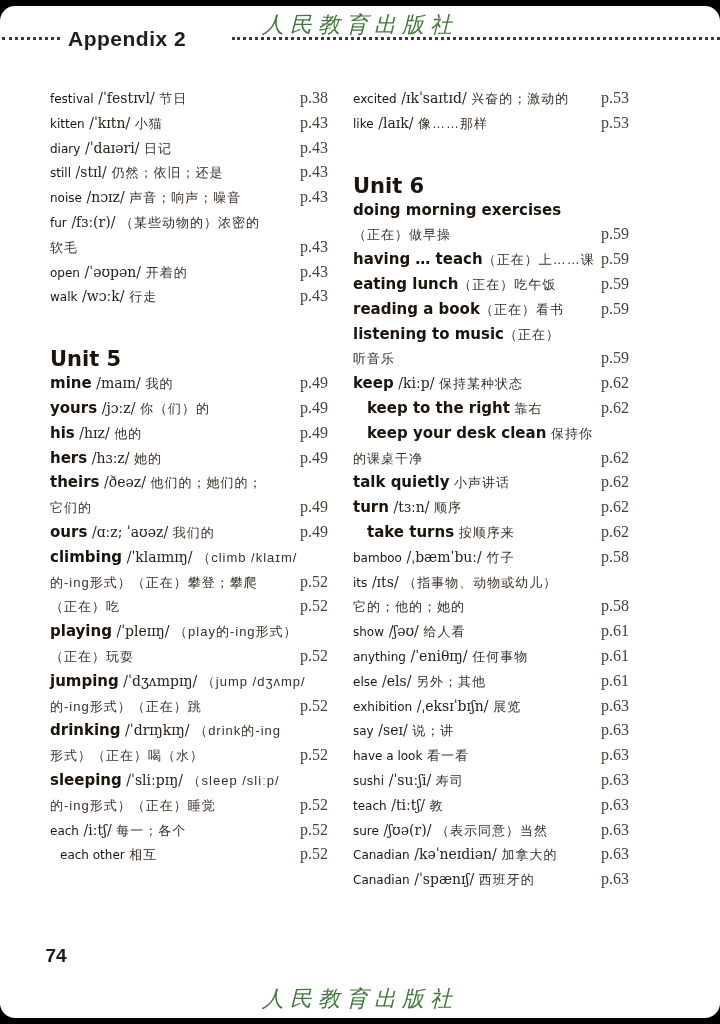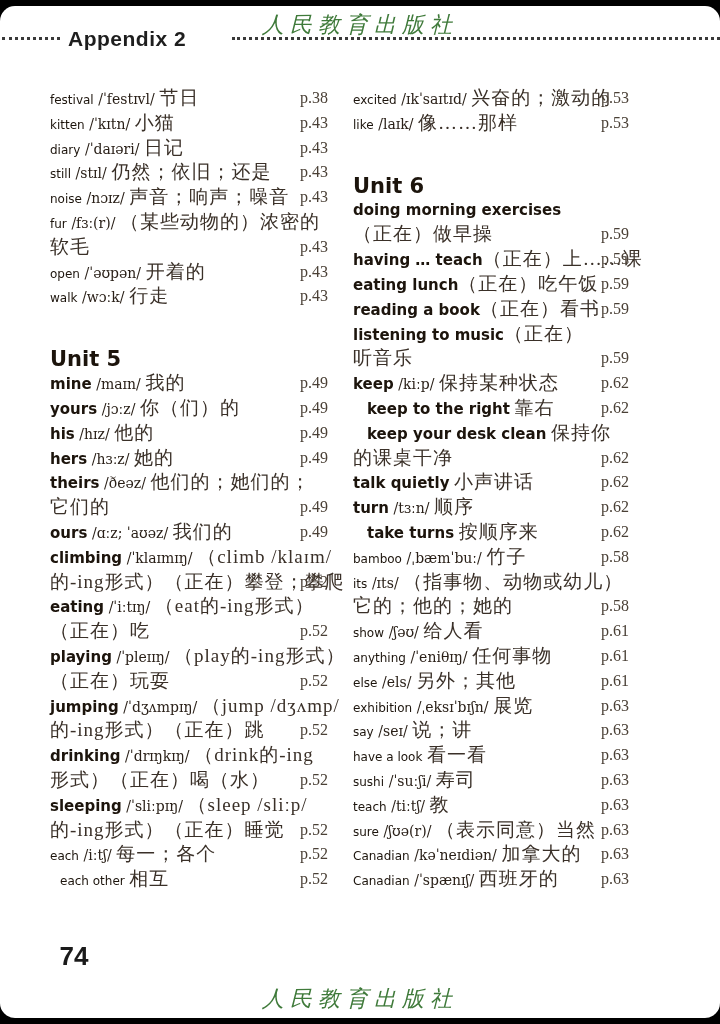--- a/index.html
+++ b/index.html
@@ -58,42 +58,42 @@
       font-size: 12px;
       color: #1c140c;
     }
     .word.bold { font-weight: bold; font-size: 15px; }
     .phon {
       font-family: "DejaVu Serif", serif;
       font-size: 14px;
       color: #2a2018;
     }
     .cn {
-      font-family: Liberation Serif, serif;
-      font-size: 19px;
+      font-family: Liberation Sans, sans-serif;
+      font-size: 13px;
       color: #3a3028;
       letter-spacing: 1px;
     }
     .page-ref {
       position: absolute; right: 4px; top: 0;
       font-family: Liberation Serif, serif;
       font-size: 16px; color: #4a4036;
     }
     .unit-title {
       height: 36px; line-height: 48px;
       font-family: "DejaVu Sans", sans-serif;
       font-weight: bold; font-size: 21px; color: #1c140c;
     }
     .gap { height: 26px; }
     .page-number {
-      position: absolute; left: 50px; top: 926px;
+      position: absolute; left: 32px; top: 926px;
       width: 48px; height: 48px; border-radius: 50%;
       background: #ffffff;
       font-family: "Liberation Sans", sans-serif;
-      font-weight: bold; font-size: 26px; color: #1a1a1a;
+      font-weight: bold; font-size: 19px; color: #1a1a1a;
       text-align: center; line-height: 48px;
     }
   </style>
 </head>
 <body>
 
 <div class="page">
 
   <div class="publisher top">人民教育出版社</div>
 
@@ -120,21 +120,20 @@
 
     <div class="row"><span class="word bold">mine</span> <span class="phon">/maɪn/</span> <span class="cn">我的</span><span class="page-ref">p.49</span></div>
     <div class="row"><span class="word bold">yours</span> <span class="phon">/jɔːz/</span> <span class="cn">你（们）的</span><span class="page-ref">p.49</span></div>
     <div class="row"><span class="word bold">his</span> <span class="phon">/hɪz/</span> <span class="cn">他的</span><span class="page-ref">p.49</span></div>
     <div class="row"><span class="word bold">hers</span> <span class="phon">/hɜːz/</span> <span class="cn">她的</span><span class="page-ref">p.49</span></div>
     <div class="row"><span class="word bold">theirs</span> <span class="phon">/ðeəz/</span> <span class="cn">他们的；她们的；</span></div>
     <div class="row"><span class="cn">它们的</span><span class="page-ref">p.49</span></div>
     <div class="row"><span class="word bold">ours</span> <span class="phon">/ɑːz; ˈaʊəz/</span> <span class="cn">我们的</span><span class="page-ref">p.49</span></div>
     <div class="row"><span class="word bold">climbing</span> <span class="phon">/ˈklaɪmɪŋ/</span> <span class="cn">（climb /klaɪm/</span></div>
     <div class="row"><span class="cn">的-ing形式）（正在）攀登；攀爬</span><span class="page-ref">p.52</span></div>
-    <div class="row"><span class="word bold">eating</span> <span class="phon">/ˈiːtɪŋ/</span> <span class="cn">（eat的-ing形式）</span></div>
     <div class="row"><span class="cn">（正在）吃</span><span class="page-ref">p.52</span></div>
     <div class="row"><span class="word bold">playing</span> <span class="phon">/ˈpleɪɪŋ/</span> <span class="cn">（play的-ing形式）</span></div>
     <div class="row"><span class="cn">（正在）玩耍</span><span class="page-ref">p.52</span></div>
     <div class="row"><span class="word bold">jumping</span> <span class="phon">/ˈdʒʌmpɪŋ/</span> <span class="cn">（jump /dʒʌmp/</span></div>
     <div class="row"><span class="cn">的-ing形式）（正在）跳</span><span class="page-ref">p.52</span></div>
     <div class="row"><span class="word bold">drinking</span> <span class="phon">/ˈdrɪŋkɪŋ/</span> <span class="cn">（drink的-ing</span></div>
     <div class="row"><span class="cn">形式）（正在）喝（水）</span><span class="page-ref">p.52</span></div>
     <div class="row"><span class="word bold">sleeping</span> <span class="phon">/ˈsliːpɪŋ/</span> <span class="cn">（sleep /sliːp/</span></div>
     <div class="row"><span class="cn">的-ing形式）（正在）睡觉</span><span class="page-ref">p.52</span></div>
     <div class="row"><span class="word">each</span> <span class="phon">/iːtʃ/</span> <span class="cn">每一；各个</span><span class="page-ref">p.52</span></div>

